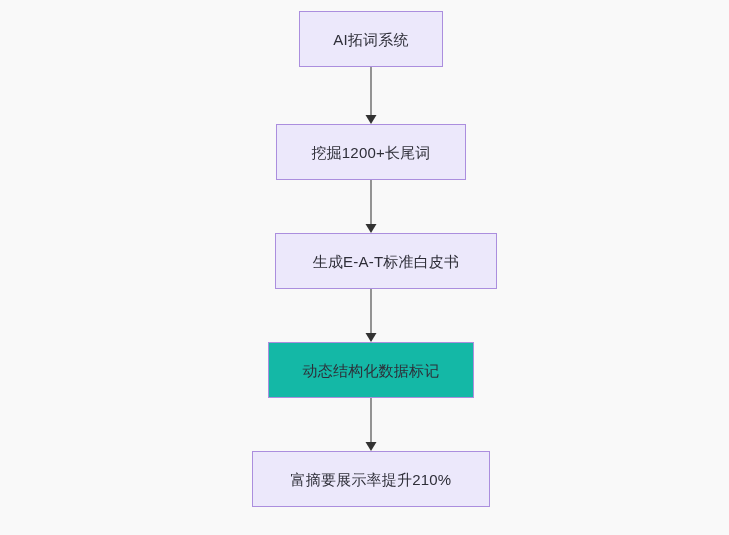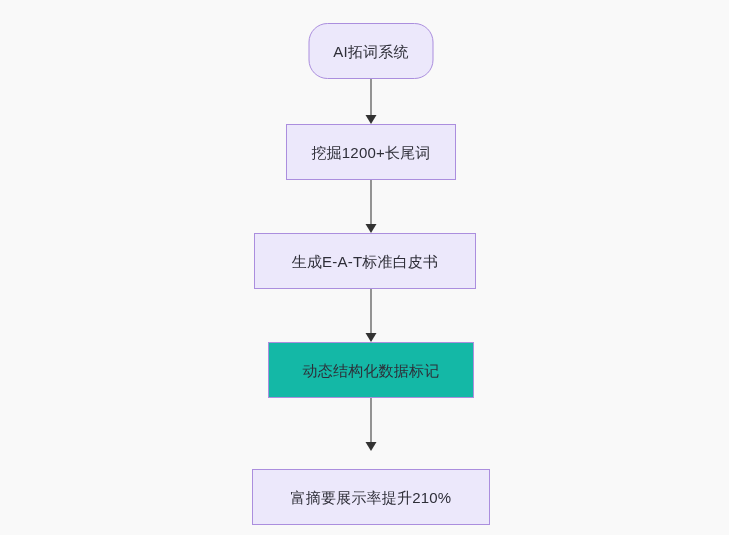--- a/index.html
+++ b/index.html
@@ -72,33 +72,33 @@
     </svg>
   </div>
 
   <div class="edge" style="left: 371px; top: 398px; height: 53px;">
     <svg width="14" height="53">
       <line class="edge-line" x1="7" y1="0" x2="7" stroke-width="1.8" y2="45" stroke="#888888"></line>
       <polygon class="edge-head" points="1.5,44 12.5,44 7,53" fill="#333333"></polygon>
     </svg>
   </div>
 
-  <div class="node" style="left: 371px; top: 23px; width: 125px; background: rgb(236, 232, 251); border-color: rgb(171, 142, 222); border-radius: 19px;">
+  <div class="node" style="left: 371px; top: 11px; width: 144px; background: rgb(236, 232, 251); border-color: rgb(171, 142, 222);">
     <span class="node-label" style="color: rgb(46, 46, 56);">AI拓词系统</span>
   </div>
 
-  <div class="node" style="left: 371px; top: 124px; width: 170px; background: rgb(236, 232, 251); border-color: rgb(171, 142, 222);">
+  <div class="node" style="left: 371px; top: 124px; width: 190px; background: rgb(236, 232, 251); border-color: rgb(171, 142, 222);">
     <span class="node-label" style="color: rgb(46, 46, 56);">挖掘1200+长尾词</span>
   </div>
 
-  <div class="node" style="left: 365px; top: 233px; width: 222px; background: rgb(236, 232, 251); border-color: rgb(171, 142, 222);">
+  <div class="node" style="left: 386px; top: 233px; width: 222px; background: rgb(236, 232, 251); border-color: rgb(171, 142, 222);">
     <span class="node-label" style="color: rgb(46, 46, 56);">生成E-A-T标准白皮书</span>
   </div>
 
   <div class="node" style="left: 371px; top: 342px; width: 206px; background: #14b8a6; border-color: rgb(171, 142, 222);">
     <span class="node-label" style="color: rgb(46, 46, 56);">动态结构化数据标记</span>
   </div>
 
-  <div class="node" style="left: 371px; top: 469px; width: 238px; background: rgb(236, 232, 251); border-color: rgb(171, 142, 222);">
+  <div class="node" style="left: 371px; top: 451px; width: 238px; background: rgb(236, 232, 251); border-color: rgb(171, 142, 222);">
     <span class="node-label" style="color: rgb(46, 46, 56);">富摘要展示率提升210%</span>
   </div>
 
 </div>
 
 </body></html>

